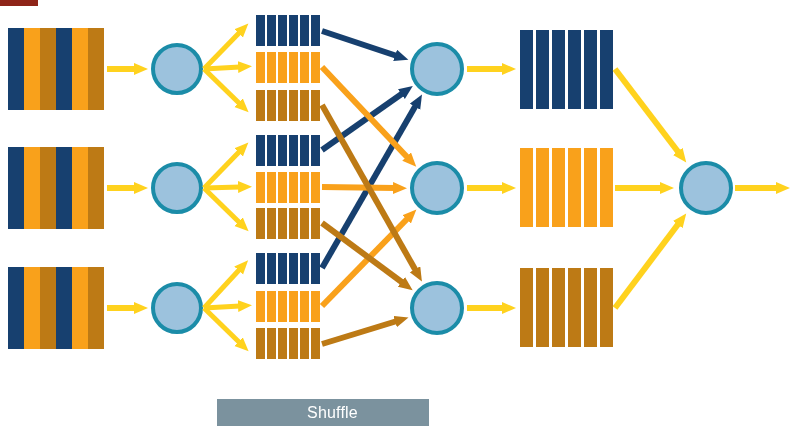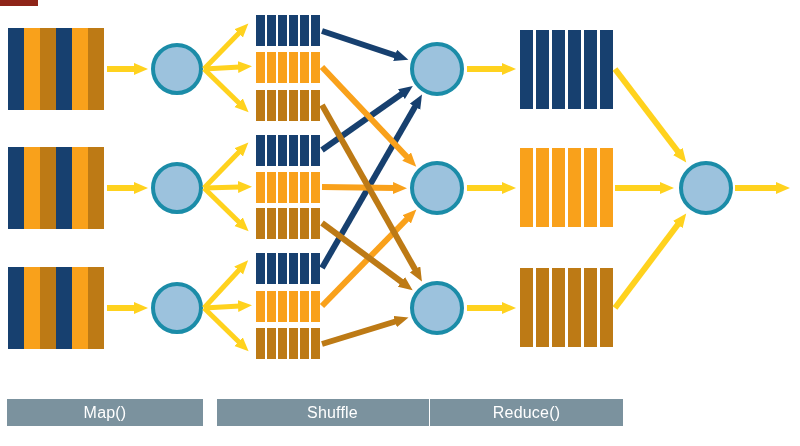--- a/index.html
+++ b/index.html
@@ -207,23 +207,17 @@
     <line x1="467" y1="188" x2="504" y2="188" style="stroke:var(--yellow)" stroke-width="6" marker-end="url(#mh-yellow)"></line>
     <line x1="467" y1="308" x2="504" y2="308" style="stroke:var(--yellow)" stroke-width="6" marker-end="url(#mh-yellow)"></line>
 
     <line x1="615" y1="69" x2="679" y2="153" style="stroke:var(--yellow)" stroke-width="6" marker-end="url(#mh-yellow)"></line>
     <line x1="615" y1="188" x2="662" y2="188" style="stroke:var(--yellow)" stroke-width="6" marker-end="url(#mh-yellow)"></line>
     <line x1="615" y1="308" x2="679" y2="223" style="stroke:var(--yellow)" stroke-width="6" marker-end="url(#mh-yellow)"></line>
 
     <line x1="735" y1="188" x2="778" y2="188" style="stroke:var(--yellow)" stroke-width="6" marker-end="url(#mh-yellow)"></line>
   </svg>
 
-  <div class="label-bar" style="left:7px;top:399px;width:196px;">
-    <span>Map()</span>
-  </div>
   <div class="label-bar" style="left:217px;top:399px;width:193px;padding-left:19px;">
     <span>Shuffle</span>
   </div>
-  <div class="label-bar" style="left:430px;top:399px;width:193px;">
-    <span>Reduce()</span>
-  </div>
 
 </div>
 
 </body></html>

